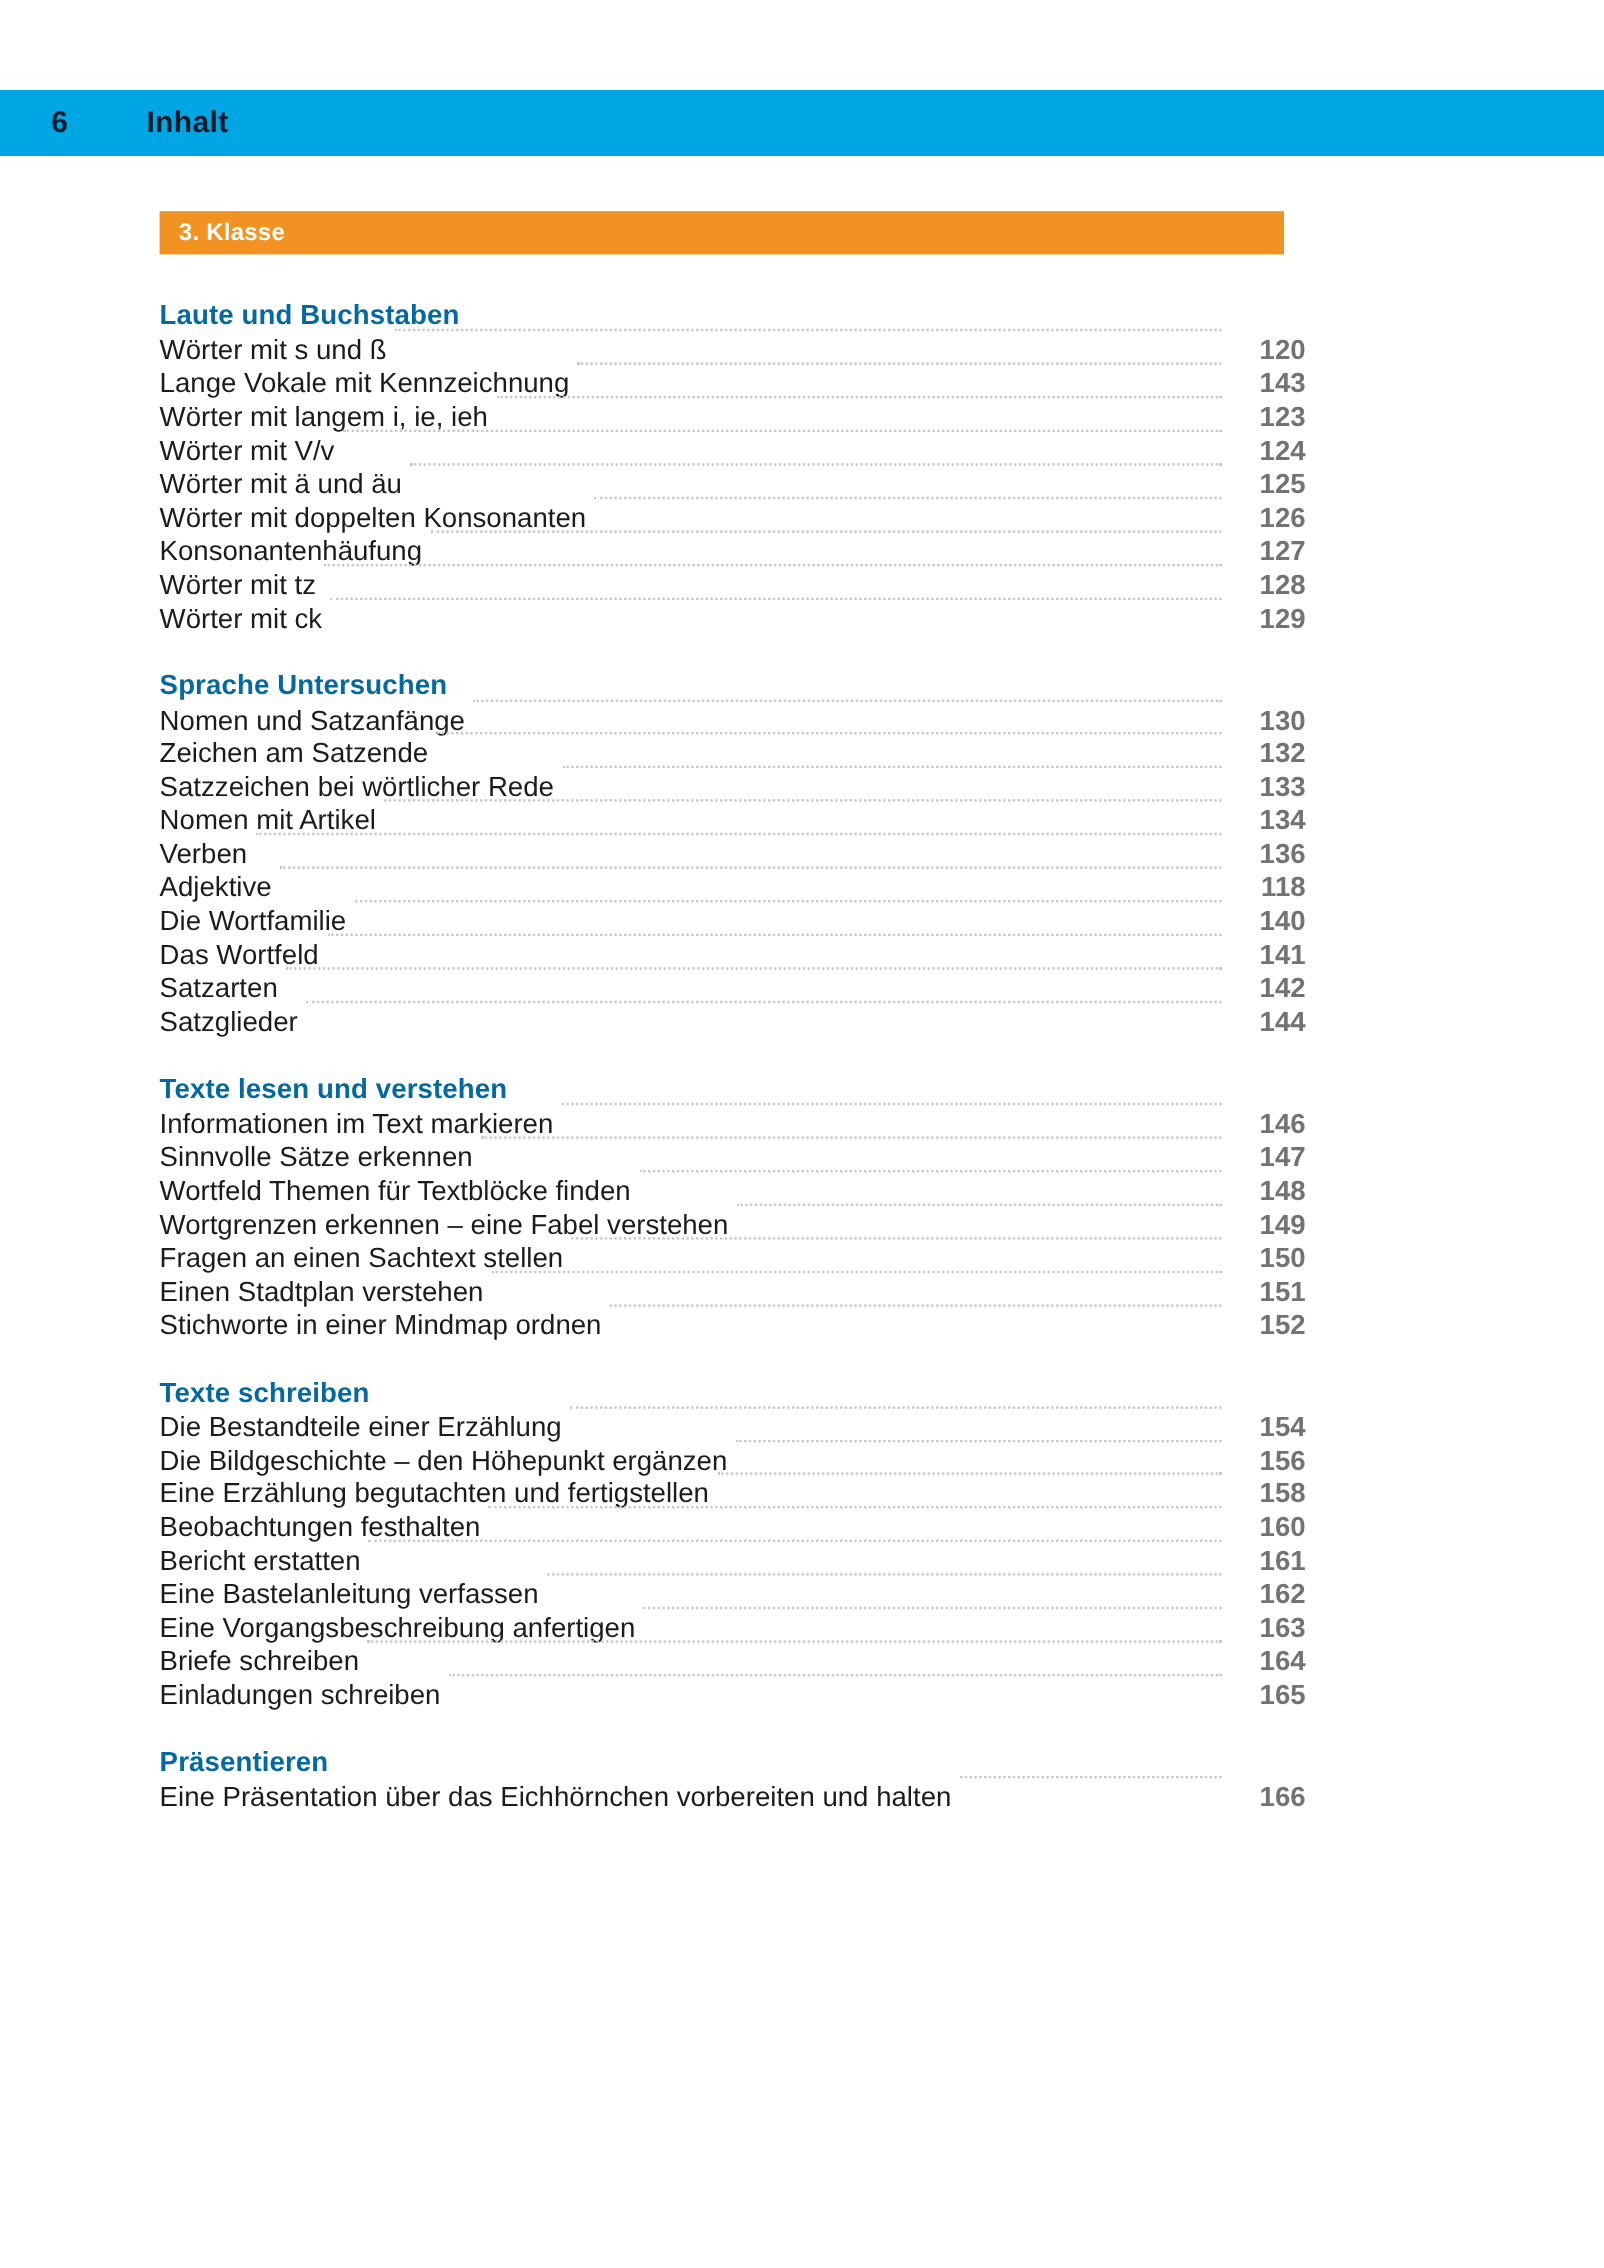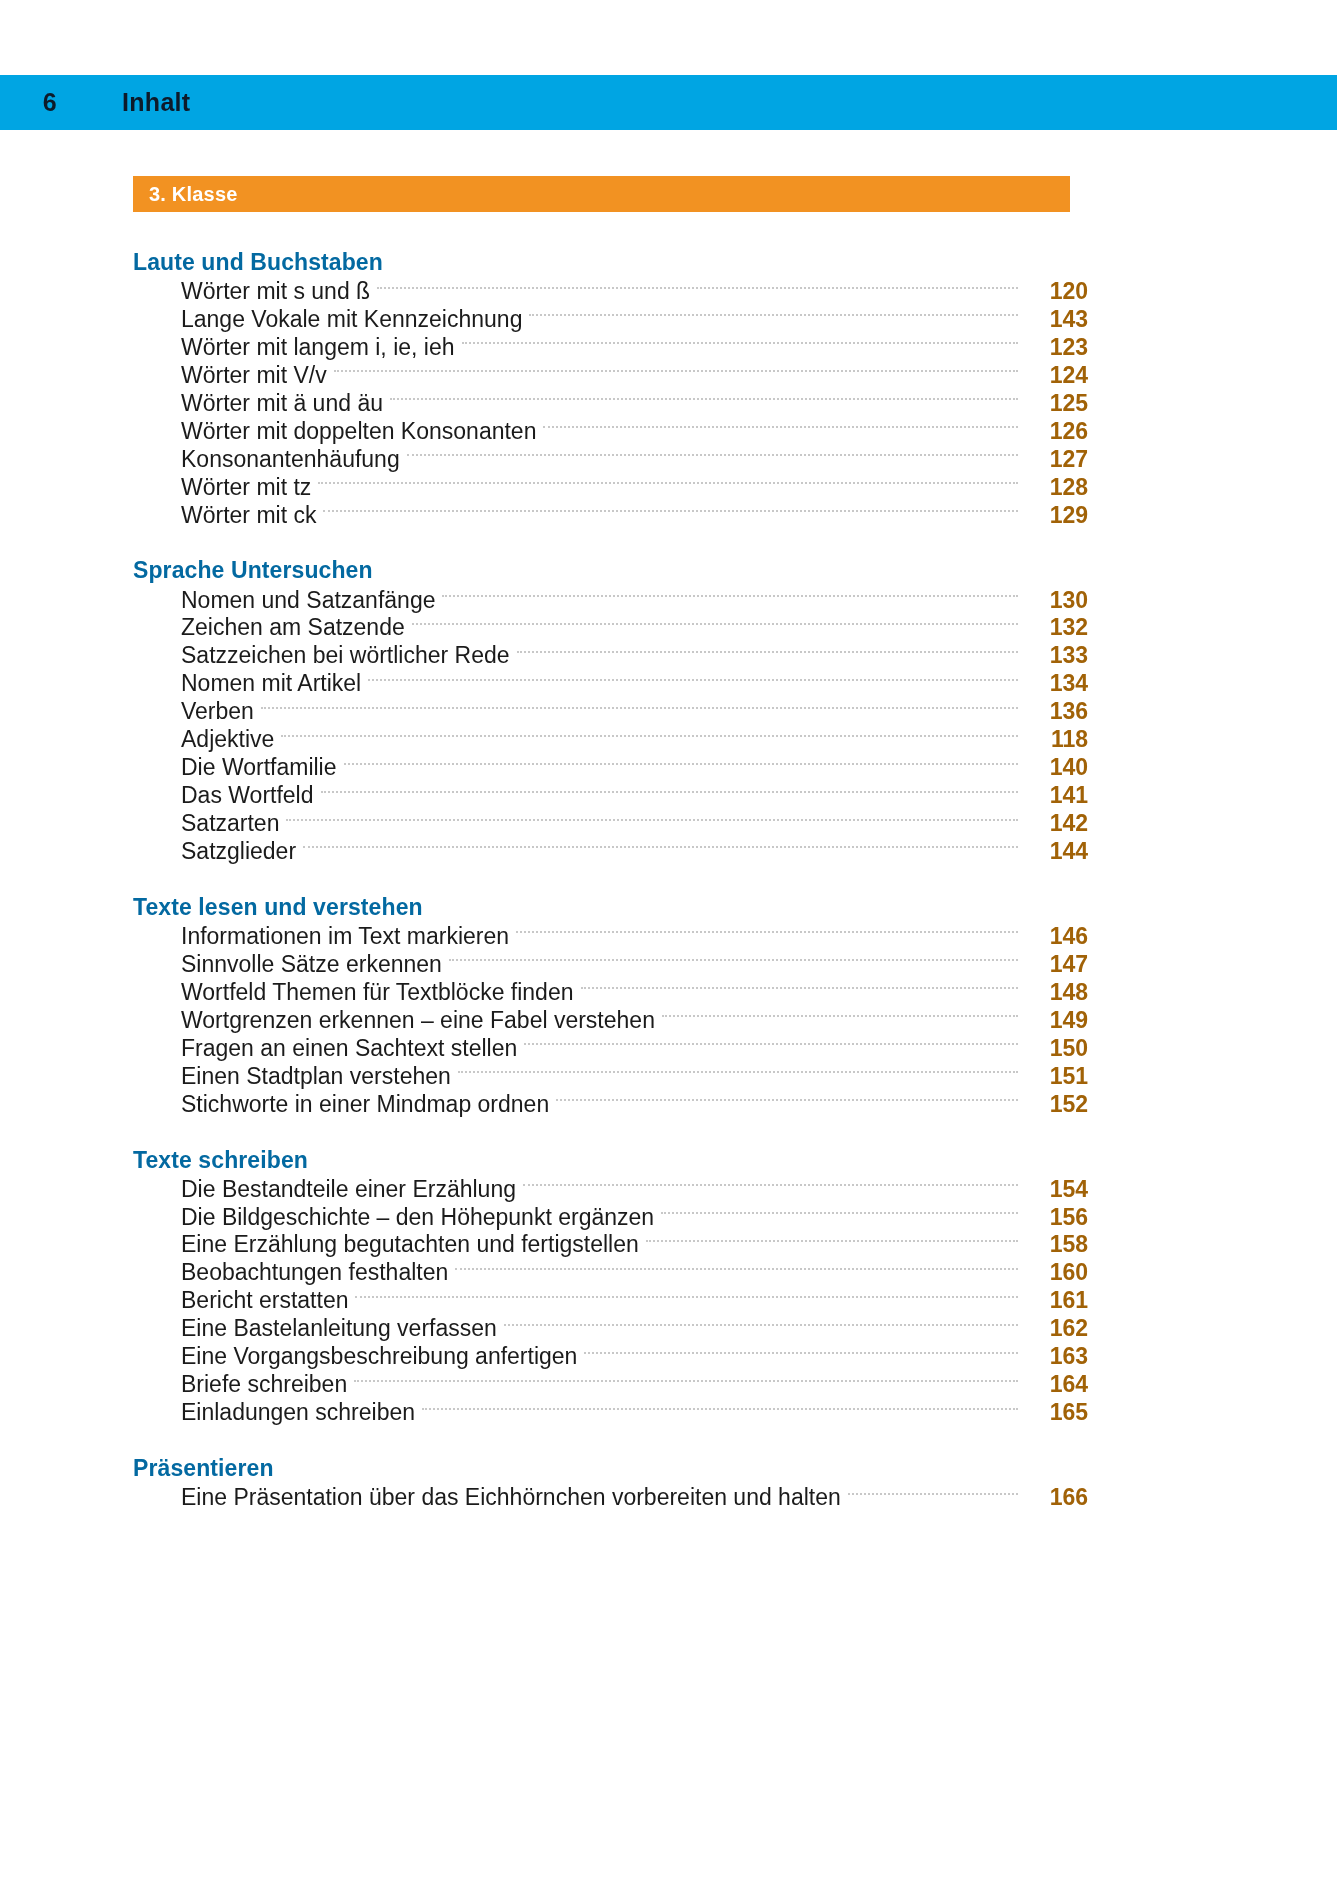--- a/index.html
+++ b/index.html
@@ -85,47 +85,46 @@
     font-size: 23px;
     font-weight: 700;
     color: #0369a1;
     line-height: 1.22;
     margin-bottom: 2px;
     letter-spacing: 0.1px;
   }
 
   .toc-entry {
     display: flex;
-    align-items: center;
+    align-items: flex-start;
     line-height: 1.215;
     font-size: 23px;
     color: #1b1b1b;
     white-space: nowrap;
-    margin-left: 48px;
   }
   .entry-title {
     flex: 0 0 auto;
     padding-right: 7px;
   }
   .entry-leader {
     flex: 1 1 auto;
     position: relative;
     height: 1px;
     min-width: 8px;
     border-bottom: 2px dotted #c8c8c8;
     transform: translateY(-5px);
   }
   .entry-page {
     flex: 0 0 auto;
     width: 62px;
     text-align: right;
     padding-left: 8px;
     font-weight: 700;
     font-size: 23px;
-    color: #a16207;
+    color: #737373;
   }
 </style>
 </head>
 <body>
 
 <div class="page">
 
   <div class="page-header">
     <span class="folio">6</span>
     <span class="header-title">Inhalt</span>

